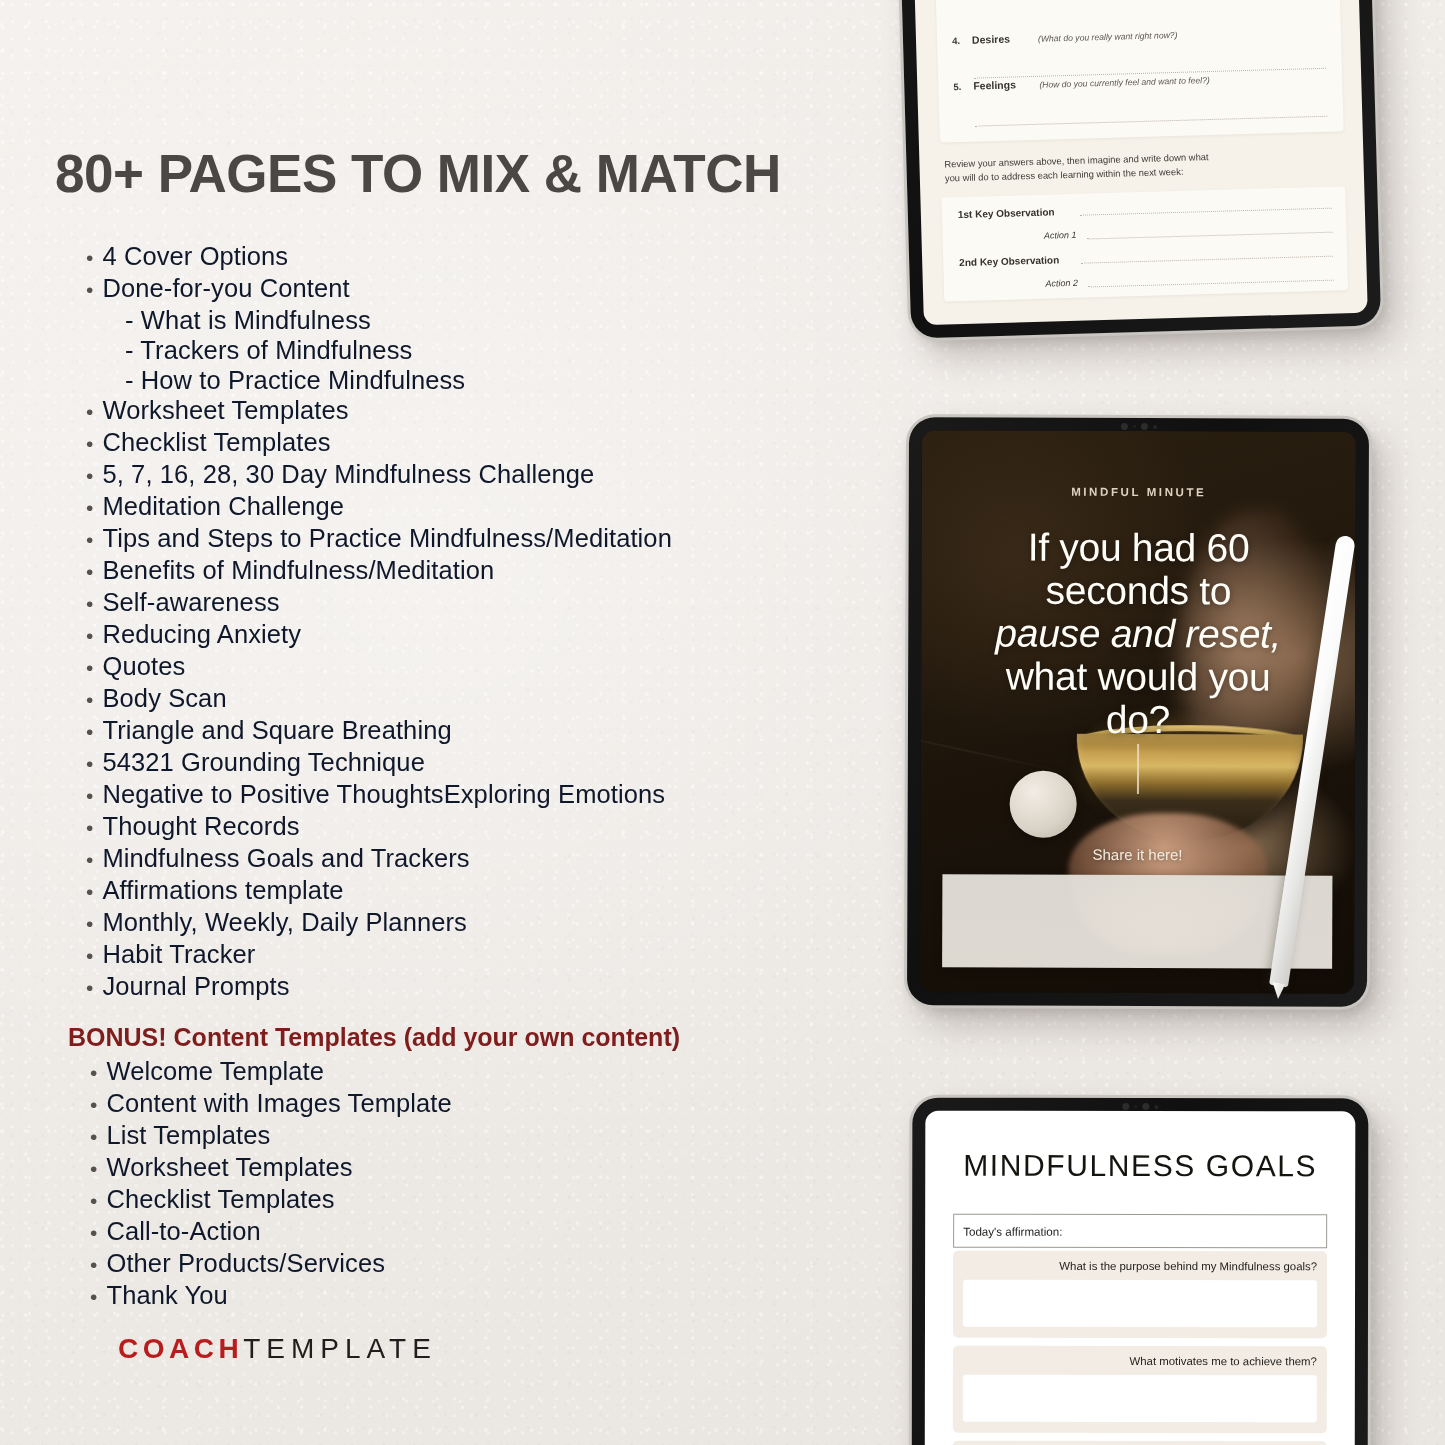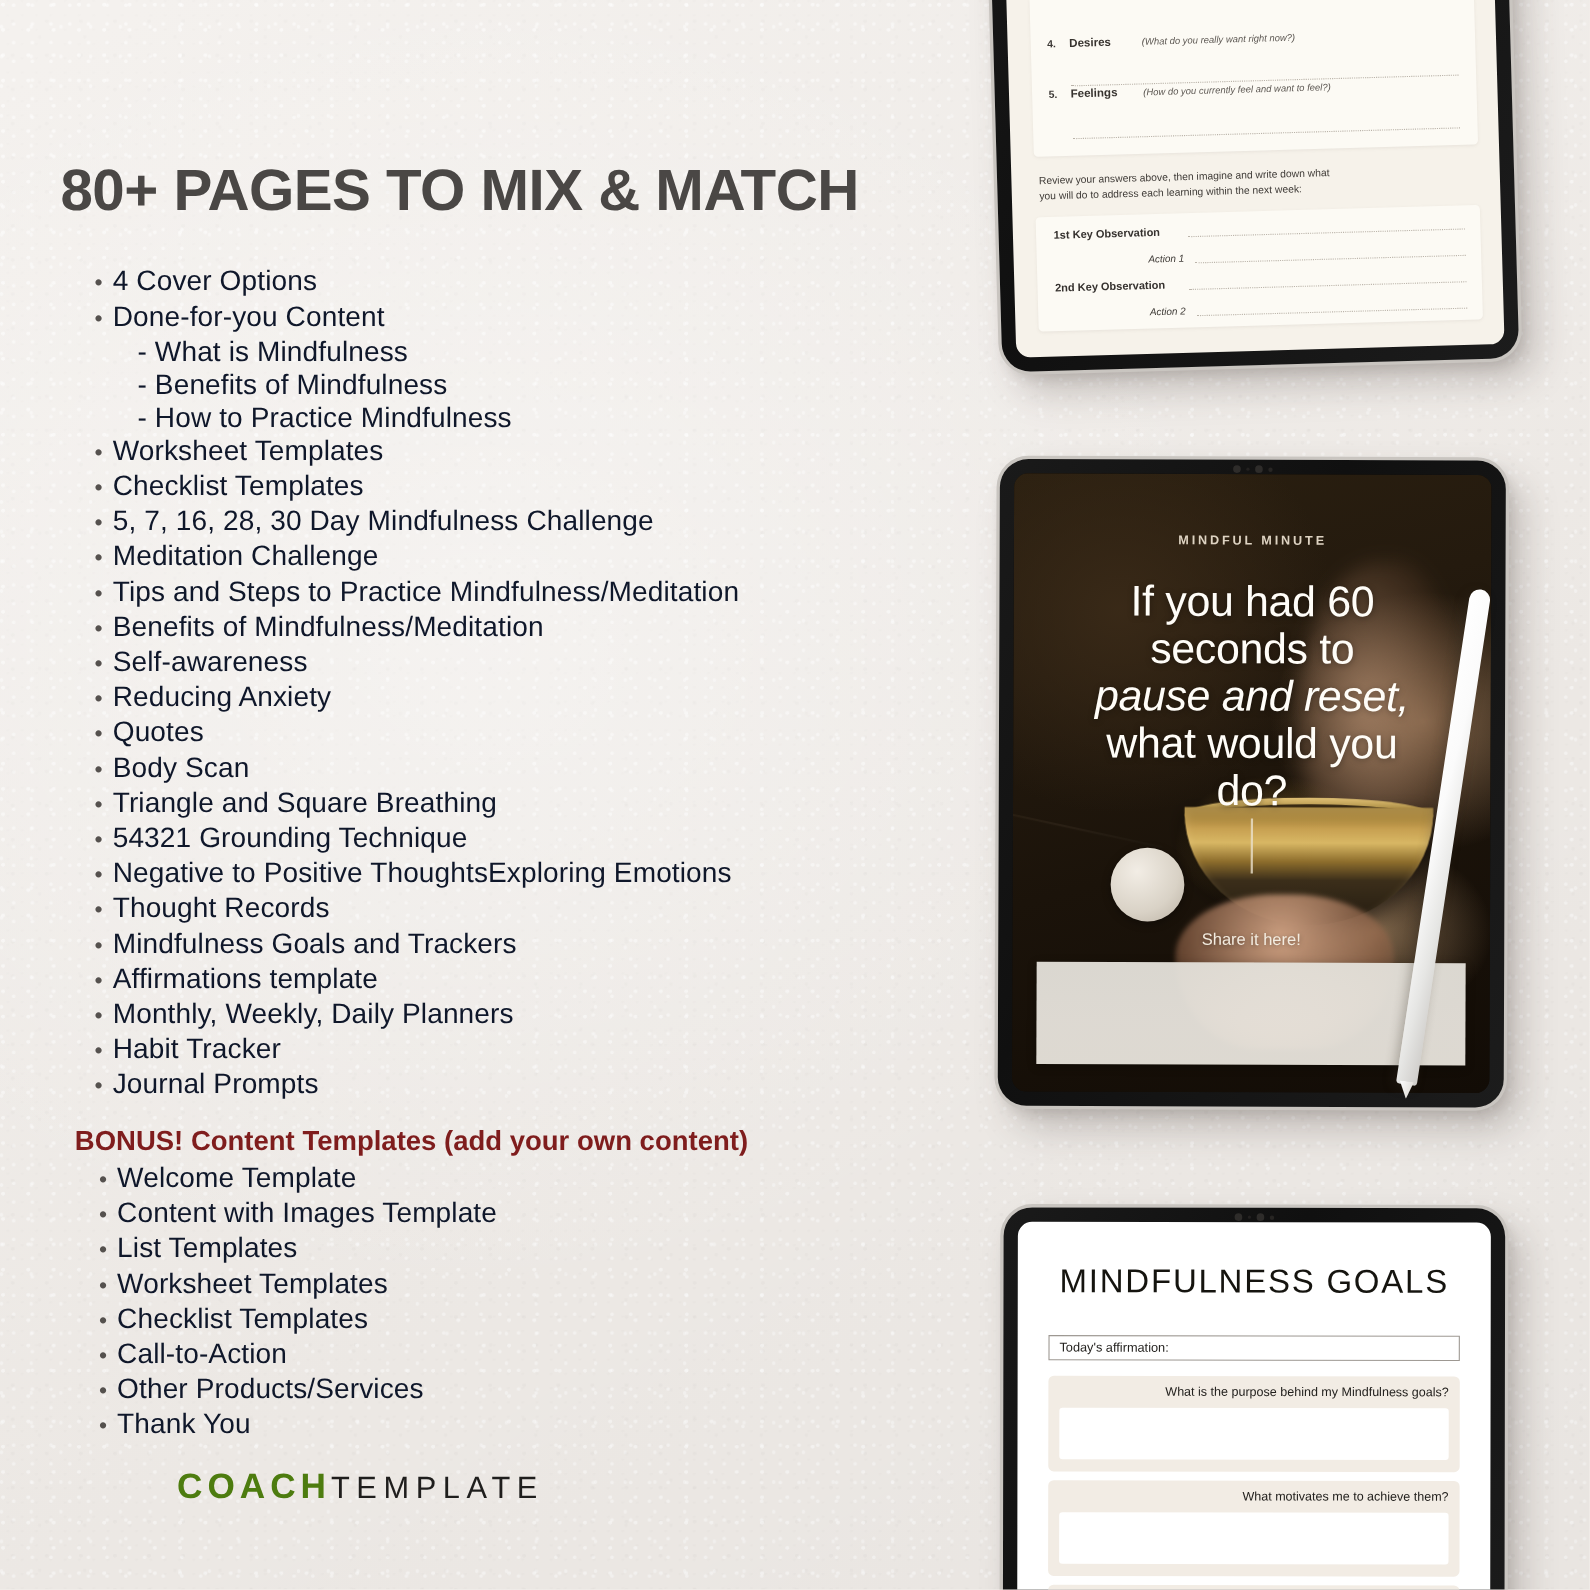--- a/index.html
+++ b/index.html
@@ -97,25 +97,24 @@
 
   #logo-row {
     position: absolute;
     left: 118px;
     top: 1333px;
     display: flex;
     align-items: baseline;
     white-space: nowrap;
   }
   #logo-coach {
-    font-size: 32px;
+    font-size: 28px;
     font-weight: 700;
     letter-spacing: 4.5px;
-    color: #4d7c0f;
-    margin-left: 43px;
+    color: #b91c1c;
   }
   #logo-template {
     font-size: 28px;
     font-weight: 300;
     letter-spacing: 6px;
     color: #1f1e1d;
   }
 
   
   .tablet {
@@ -383,21 +382,21 @@
     top: 38px; left: 0; right: 0;
     text-align: center;
     font-size: 30px;
     font-weight: 400;
     letter-spacing: 1.6px;
     color: #15140f;
   }
   #goals-affirm {
     position: absolute;
     top: 103px; left: 28px; right: 28px;
-    height: 23px;
+    height: 34px;
     border: 1px solid #9d9892;
     display: flex;
     align-items: center;
     padding-left: 9px;
     font-size: 11.6px;
     color: #24221f;
     box-sizing: border-box;
   }
   .goal-block {
     position: absolute;
@@ -426,21 +425,21 @@
 <div id="bg-vignette"></div>
 
 <div id="left-panel">
 
   <div id="page-title">80+ PAGES TO MIX &amp; MATCH</div>
 
   <div class="feature-list" id="feature-list">
       <div class="feat lvl1">4 Cover Options</div>
       <div class="feat lvl1">Done-for-you Content</div>
       <div class="feat lvl2">- What is Mindfulness</div>
-      <div class="feat lvl2">- Benefits of Mindfulness</div>
+      <div class="feat lvl2">- Trackers of Mindfulness</div>
       <div class="feat lvl2">- How to Practice Mindfulness</div>
       <div class="feat lvl1">Worksheet Templates</div>
       <div class="feat lvl1">Checklist Templates</div>
       <div class="feat lvl1">5, 7, 16, 28, 30 Day Mindfulness Challenge</div>
       <div class="feat lvl1">Meditation Challenge</div>
       <div class="feat lvl1">Tips and Steps to Practice Mindfulness/Meditation</div>
       <div class="feat lvl1">Benefits of Mindfulness/Meditation</div>
       <div class="feat lvl1">Self-awareness</div>
       <div class="feat lvl1">Reducing Anxiety</div>
       <div class="feat lvl1">Quotes</div>

